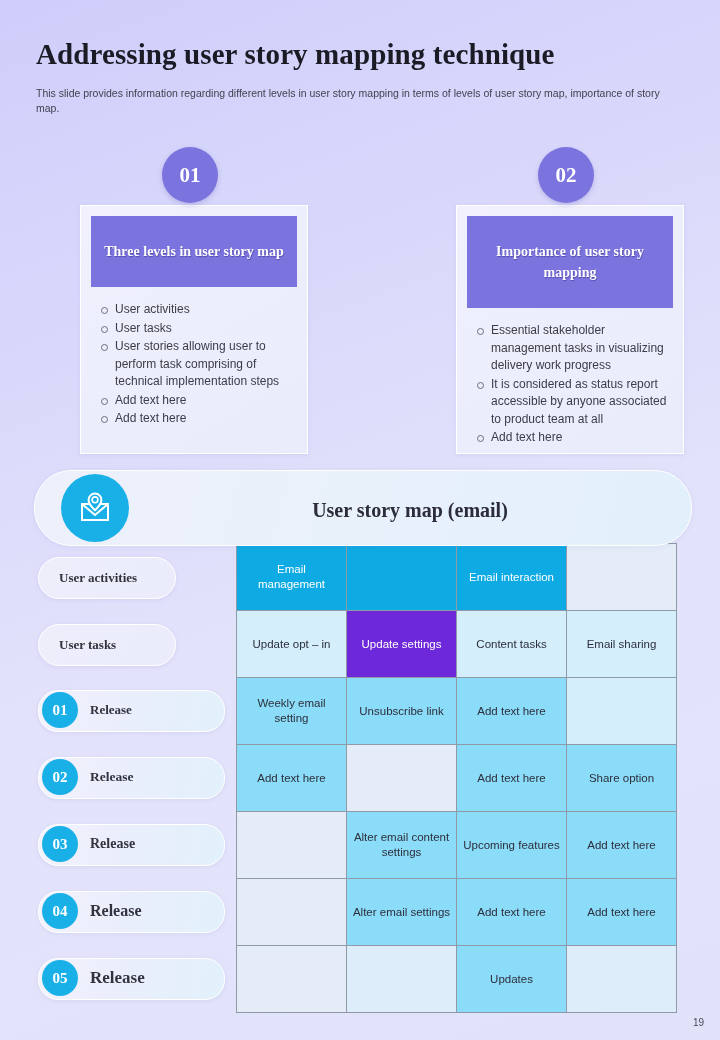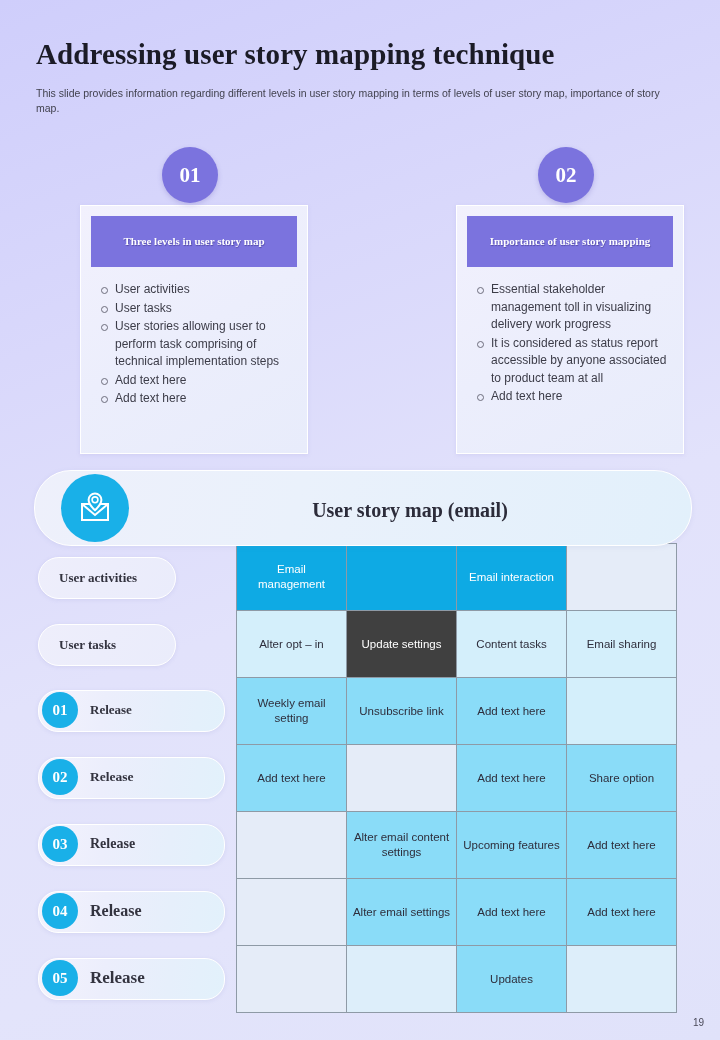--- a/index.html
+++ b/index.html
@@ -67,24 +67,24 @@
     box-sizing: border-box;
     z-index: 2;
   }
   #card-1 { left: 80px; top: 205px; height: 249px; }
   #card-2 { left: 456px; top: 205px; height: 249px; }
   .card-head {
     background: #7b73de;
     color: #ffffff;
     font-family: "Liberation Serif", serif;
     font-weight: bold;
-    font-size: 11px;
+    font-size: 14px;
     text-align: center;
     line-height: 21px;
-    padding: 15px 6px;
+    padding: 25px 6px;
     text-shadow: 0.6px 0.6px 0.8px rgba(40,30,110,0.45);
   }
   .card-list {
     margin: 14px 0 0 0;
     padding: 0 4px 0 24px;
     list-style: none;
   }
   .card-list li {
     position: relative;
     font-size: 12px;
@@ -229,21 +229,21 @@
     border: 1px solid #8e9aa6;
     text-align: center;
     vertical-align: middle;
     font-size: 11.5px;
     line-height: 15px;
     color: #2e2e3c;
     padding: 2px 5px;
     box-sizing: border-box;
   }
   td.c-header { background: #0eaae4; color: #ffffff; }
-  td.c-dark   { background: #404040; color: #ffffff; }
+  td.c-dark   { background: #6d28d9; color: #ffffff; }
   td.c-mid    { background: #8adcf8; }
   td.c-light  { background: #d4effb; }
   td.c-pale   { background: #e5ecf8; }
   td.c-paler  { background: #ddeefa; }
 
   .page-number {
     position: absolute;
     right: 16px;
     bottom: 12px;
     font-size: 10px;
@@ -266,21 +266,21 @@
     <li>User tasks</li>
     <li>User stories allowing user to  perform task comprising of technical implementation steps</li>
     <li>Add text here</li>
     <li>Add text here</li>
   </ul>
 </div>
 
 <div class="info-card" id="card-2">
   <div class="card-head">Importance of user story mapping</div>
   <ul class="card-list">
-    <li>Essential stakeholder management toll in visualizing delivery work progress</li>
+    <li>Essential stakeholder management tasks in visualizing delivery work progress</li>
     <li>It is considered as status report accessible by anyone  associated to product team at all</li>
     <li>Add text here</li>
   </ul>
 </div>
 
 <div class="section-banner"></div>
 <div class="banner-icon">
   <svg width="40" height="40" viewBox="0 0 40 40" aria-hidden="true">
     <path d="M7 16 L33 16 L33 32 L7 32 Z" fill="none" stroke="#ffffff" stroke-width="2"></path>
     <path d="M7 16 L20 27 L33 16" fill="none" stroke="#ffffff" stroke-width="2"></path>
@@ -322,21 +322,21 @@
 
 <table class="story-grid">
   <tbody id="grid-body">
       <tr>
         <td class="c-header">Email management</td>
         <td class="c-header"></td>
         <td class="c-header">Email interaction</td>
         <td class="c-pale"></td>
       </tr>
       <tr>
-        <td class="c-light">Alter opt – in</td>
+        <td class="c-light">Update opt – in</td>
         <td class="c-dark">Update settings</td>
         <td class="c-light">Content tasks</td>
         <td class="c-light">Email sharing</td>
       </tr>
       <tr>
         <td class="c-mid">Weekly email setting</td>
         <td class="c-mid">Unsubscribe link</td>
         <td class="c-mid">Add text here</td>
         <td class="c-light"></td>
       </tr>

